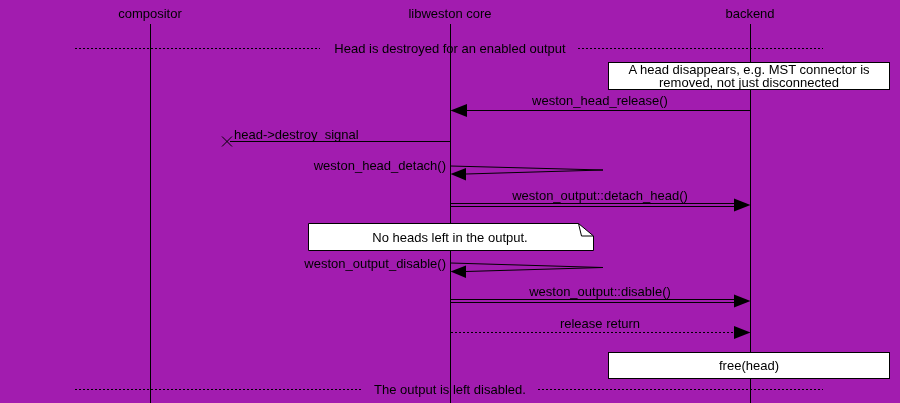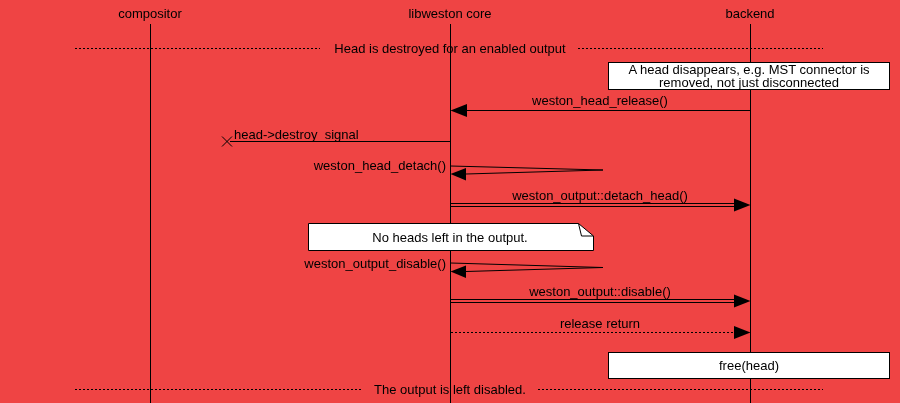--- a/index.html
+++ b/index.html
@@ -4,21 +4,21 @@
 <style>
   html, body {
     margin: 0;
     padding: 0;
     background: #ffffff;
   }
   .canvas {
     position: relative;
     width: 900px;
     height: 403px;
-    background: #ef4444;
+    background: #a21caf;
     overflow: hidden;
   }
   svg {
     display: block;
   }
   svg text {
     font-family: "Liberation Sans", "DejaVu Sans", sans-serif;
     font-size: 13px;
     fill: #000000;
   }

